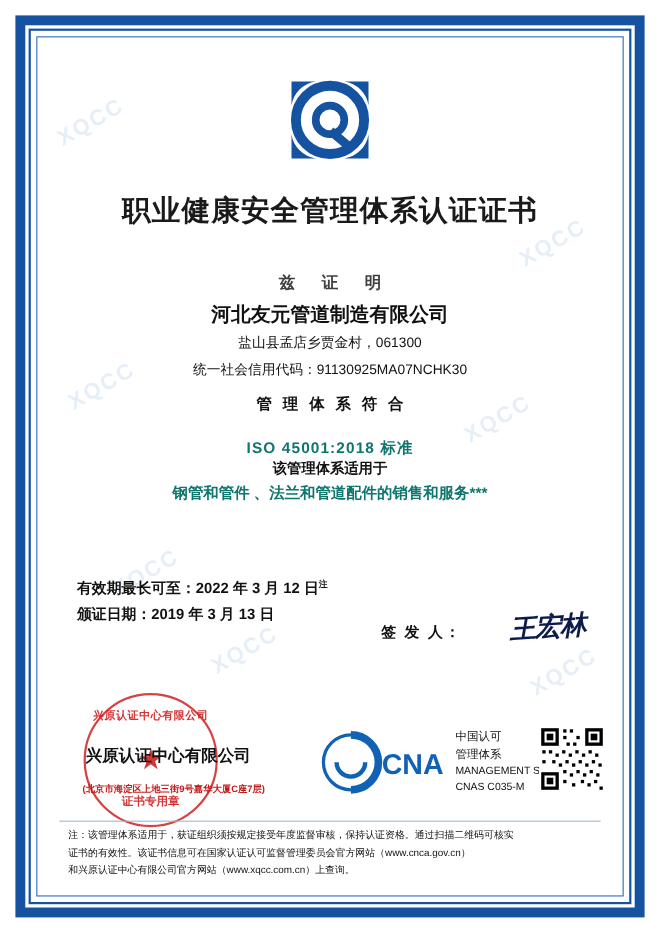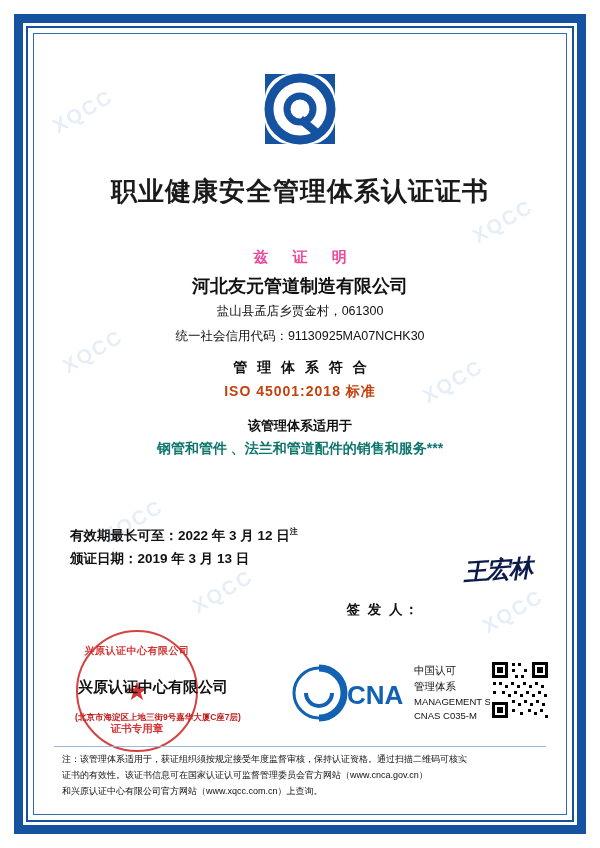--- a/index.html
+++ b/index.html
@@ -93,21 +93,21 @@
   }
   .reg-line .reg-label { font-weight: bold; }
 
   .hereby {
     position: absolute;
     top: 208px;
     left: 0; right: 0;
     text-align: center;
     font-size: 15px;
     font-weight: bold;
-    color: #ec4899;
+    color: #404040;
     letter-spacing: 10px;
     text-indent: 10px;
   }
   .company {
     position: absolute;
     top: 234px;
     left: 0; right: 0;
     text-align: center;
     font-size: 18px;
     font-weight: bold;
@@ -135,26 +135,26 @@
     left: 0; right: 0;
     text-align: center;
     font-size: 14px;
     font-weight: bold;
     color: #111;
     letter-spacing: 3px;
     text-indent: 3px;
   }
   .standard {
     position: absolute;
-    top: 343px;
+    top: 359px;
     left: 0; right: 0;
     text-align: center;
     font-size: 14px;
     font-weight: bold;
-    color: #c2410c;
+    color: #0f766e;
     letter-spacing: 1px;
   }
   .scope-intro {
     position: absolute;
     top: 377px;
     left: 0; right: 0;
     text-align: center;
     font-size: 13px;
     font-weight: bold;
     color: #111;
@@ -197,21 +197,20 @@
   .sup { font-size: 8px; vertical-align: super; }
 
   .signer-label {
     position: absolute;
     top: 526px;
     right: 140px;
     font-size: 13.5px;
     font-weight: bold;
     color: #111;
     letter-spacing: 2px;
-    margin-top: 35px;
   }
   .sig-text {
     position: absolute;
     top: 514px;
     right: 28px;
     font-family: "Liberation Serif", serif;
     font-size: 24px;
     color: #0d1b4c;
     font-style: italic;
     font-weight: bold;

